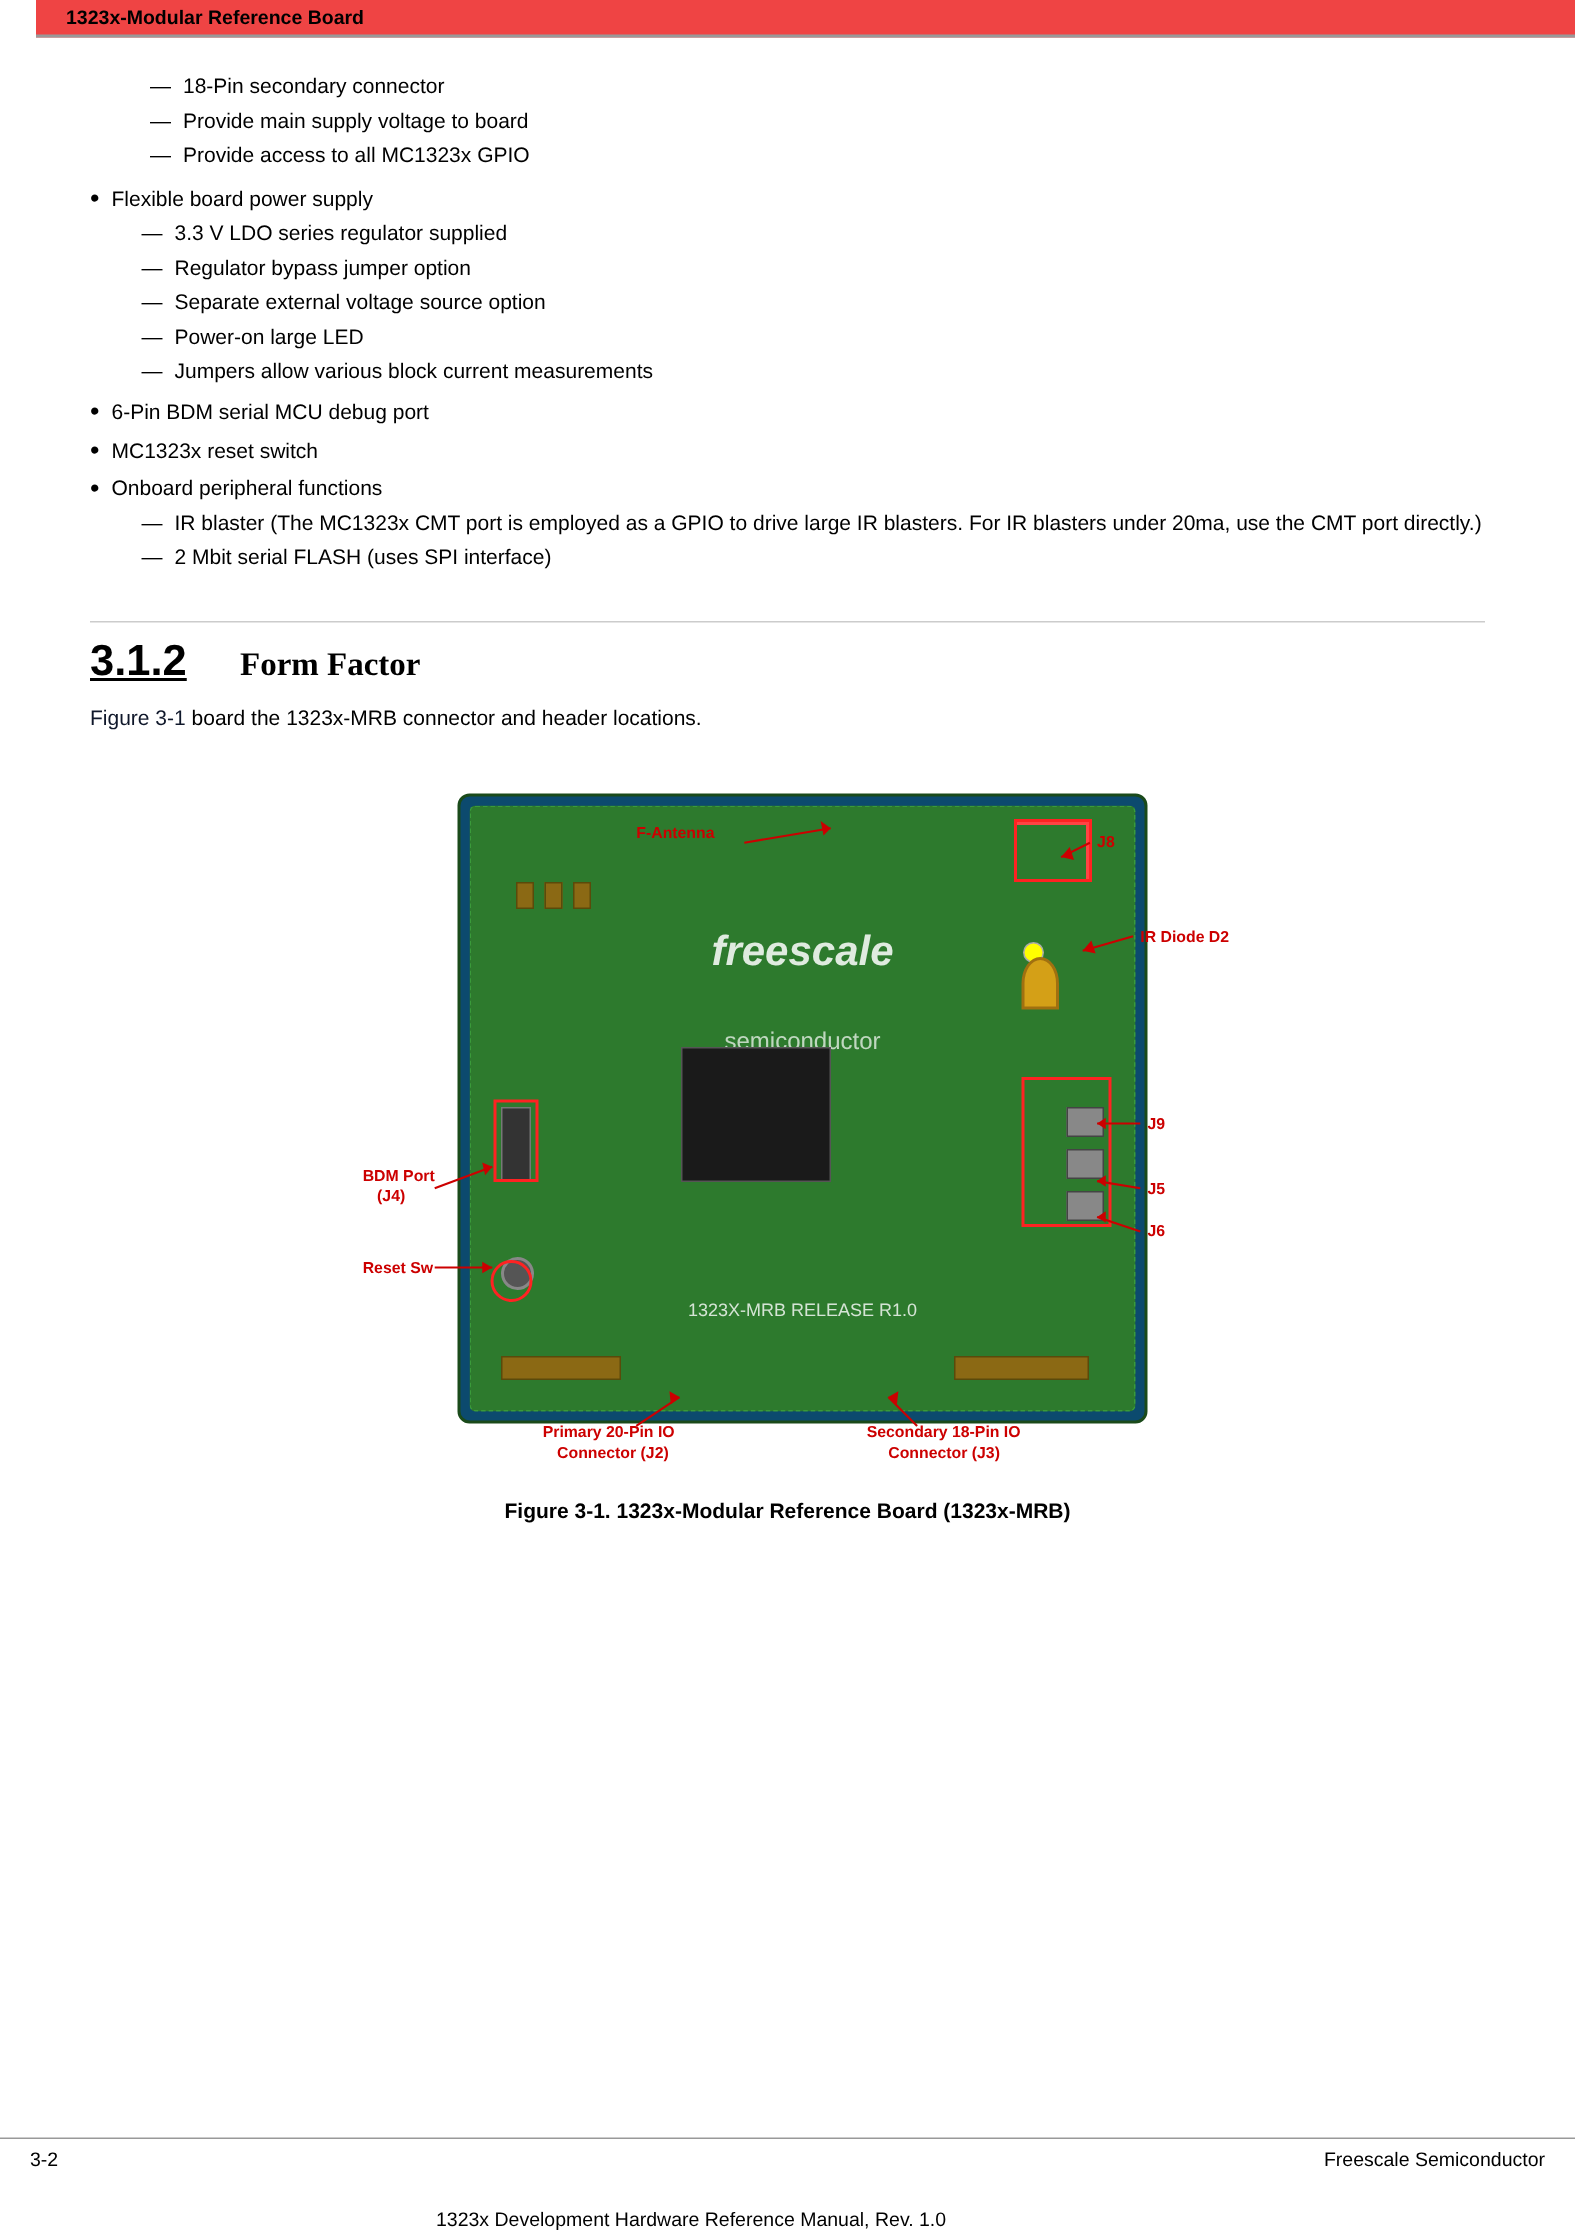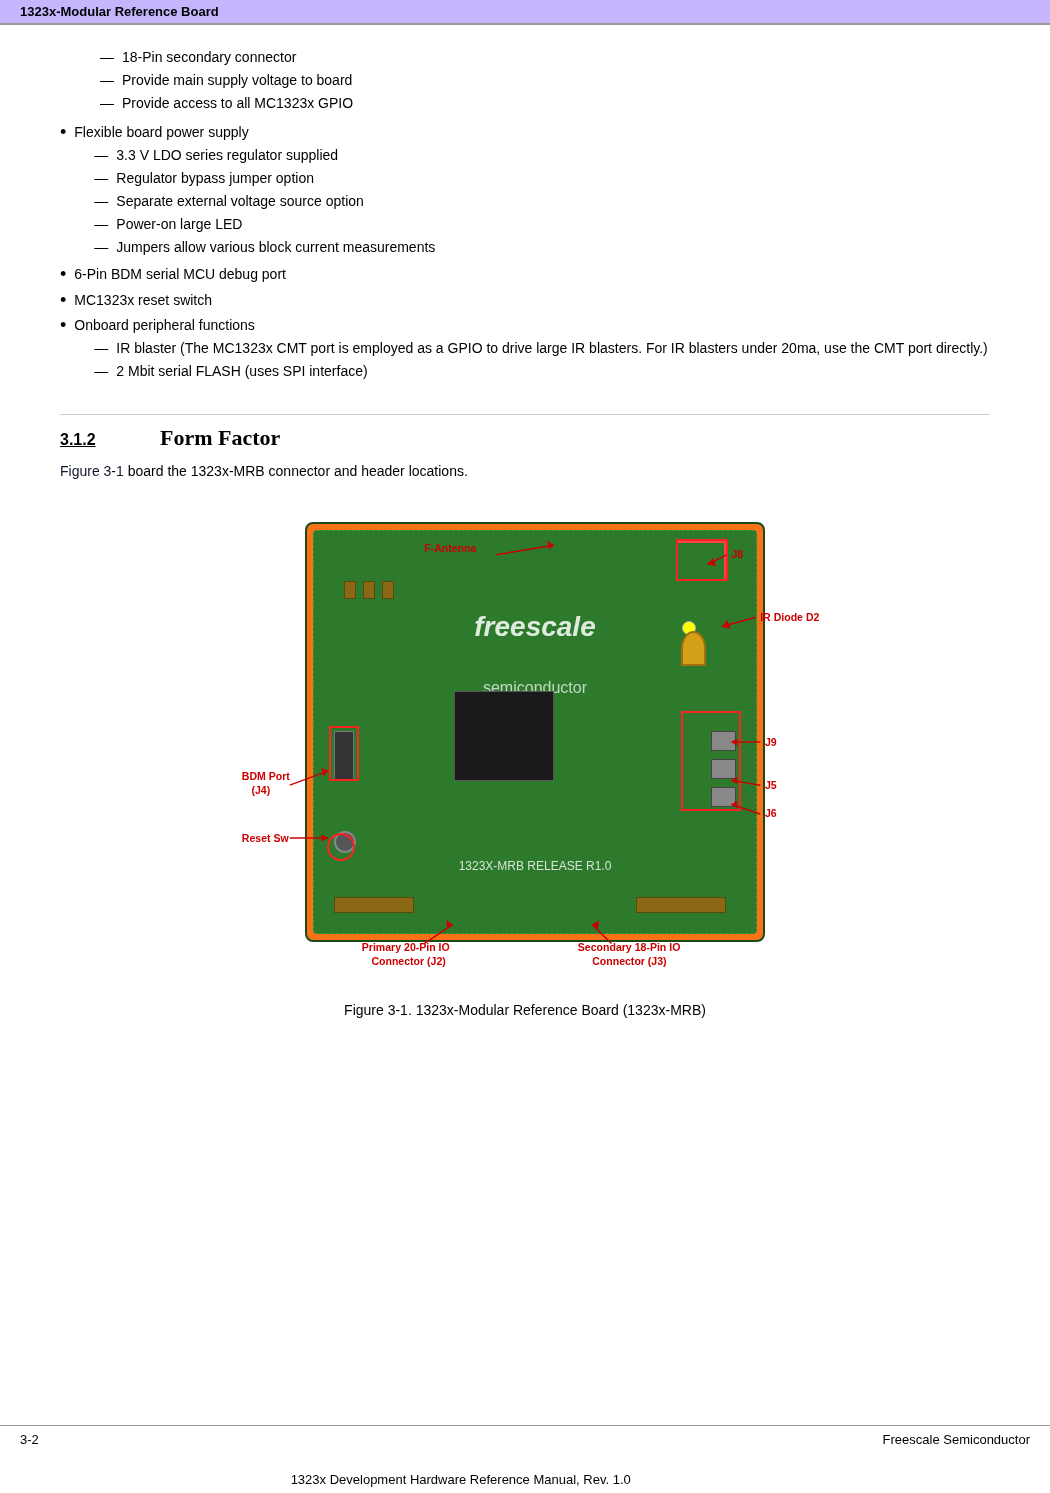--- a/index.html
+++ b/index.html
@@ -7,25 +7,26 @@
       font-family: Arial, Helvetica, sans-serif;
       font-size: 14px;
       background: #fff;
       color: #000;
       width: 1050px;
       min-height: 1493px;
       position: relative;
     }
 
     .page-header {
-      background: #c4b5fd;
+      background: #ef4444;
       border-bottom: 2px solid #999;
       padding: 4px 20px;
       font-size: 13px;
       font-weight: bold;
+      margin-left: 24px;
     }
 
     .page-footer {
       position: absolute;
       bottom: 0;
       left: 0;
       right: 0;
       border-top: 1px solid #999;
       padding: 6px 20px;
       display: flex;
@@ -85,21 +86,21 @@
     
     .section-heading {
       display: flex;
       align-items: baseline;
       margin: 30px 0 10px 0;
       border-top: 1px solid #ccc;
       padding-top: 10px;
     }
 
     .section-number {
-      font-size: 16px;
+      font-size: 29px;
       font-weight: bold;
       margin-right: 30px;
       min-width: 70px;
       text-decoration: underline;
     }
 
     .section-title {
       font-size: 22px;
       font-weight: bold;
       font-family: Liberation Serif, serif;
@@ -132,21 +133,21 @@
       margin: 0 auto;
     }
 
     
     .pcb-board {
       position: absolute;
       left: 80px;
       top: 20px;
       width: 460px;
       height: 420px;
-      background: #f97316;
+      background: #0c4a6e;
       border: 2px solid #1a4a1a;
       border-radius: 8px;
       overflow: hidden;
     }
 
     .pcb-inner {
       position: absolute;
       inset: 6px;
       background: #2d7a2d;
       border: 1px dashed #3a9a3a;
@@ -282,23 +283,23 @@
       position: absolute;
       top: 0;
       left: 0;
       width: 100%;
       height: 100%;
       pointer-events: none;
     }
 
     .figure-caption {
       text-align: left;
-      font-weight: normal;
+      font-weight: bold;
       font-size: 14px;
-      margin-top: 20px;
+      margin-top: 10px;
     }
 
     .ir-diode {
       position: absolute;
       top: 100px;
       right: 50px;
       width: 25px;
       height: 35px;
       background: #d4a017;
       border-radius: 50% 50% 0 0;

